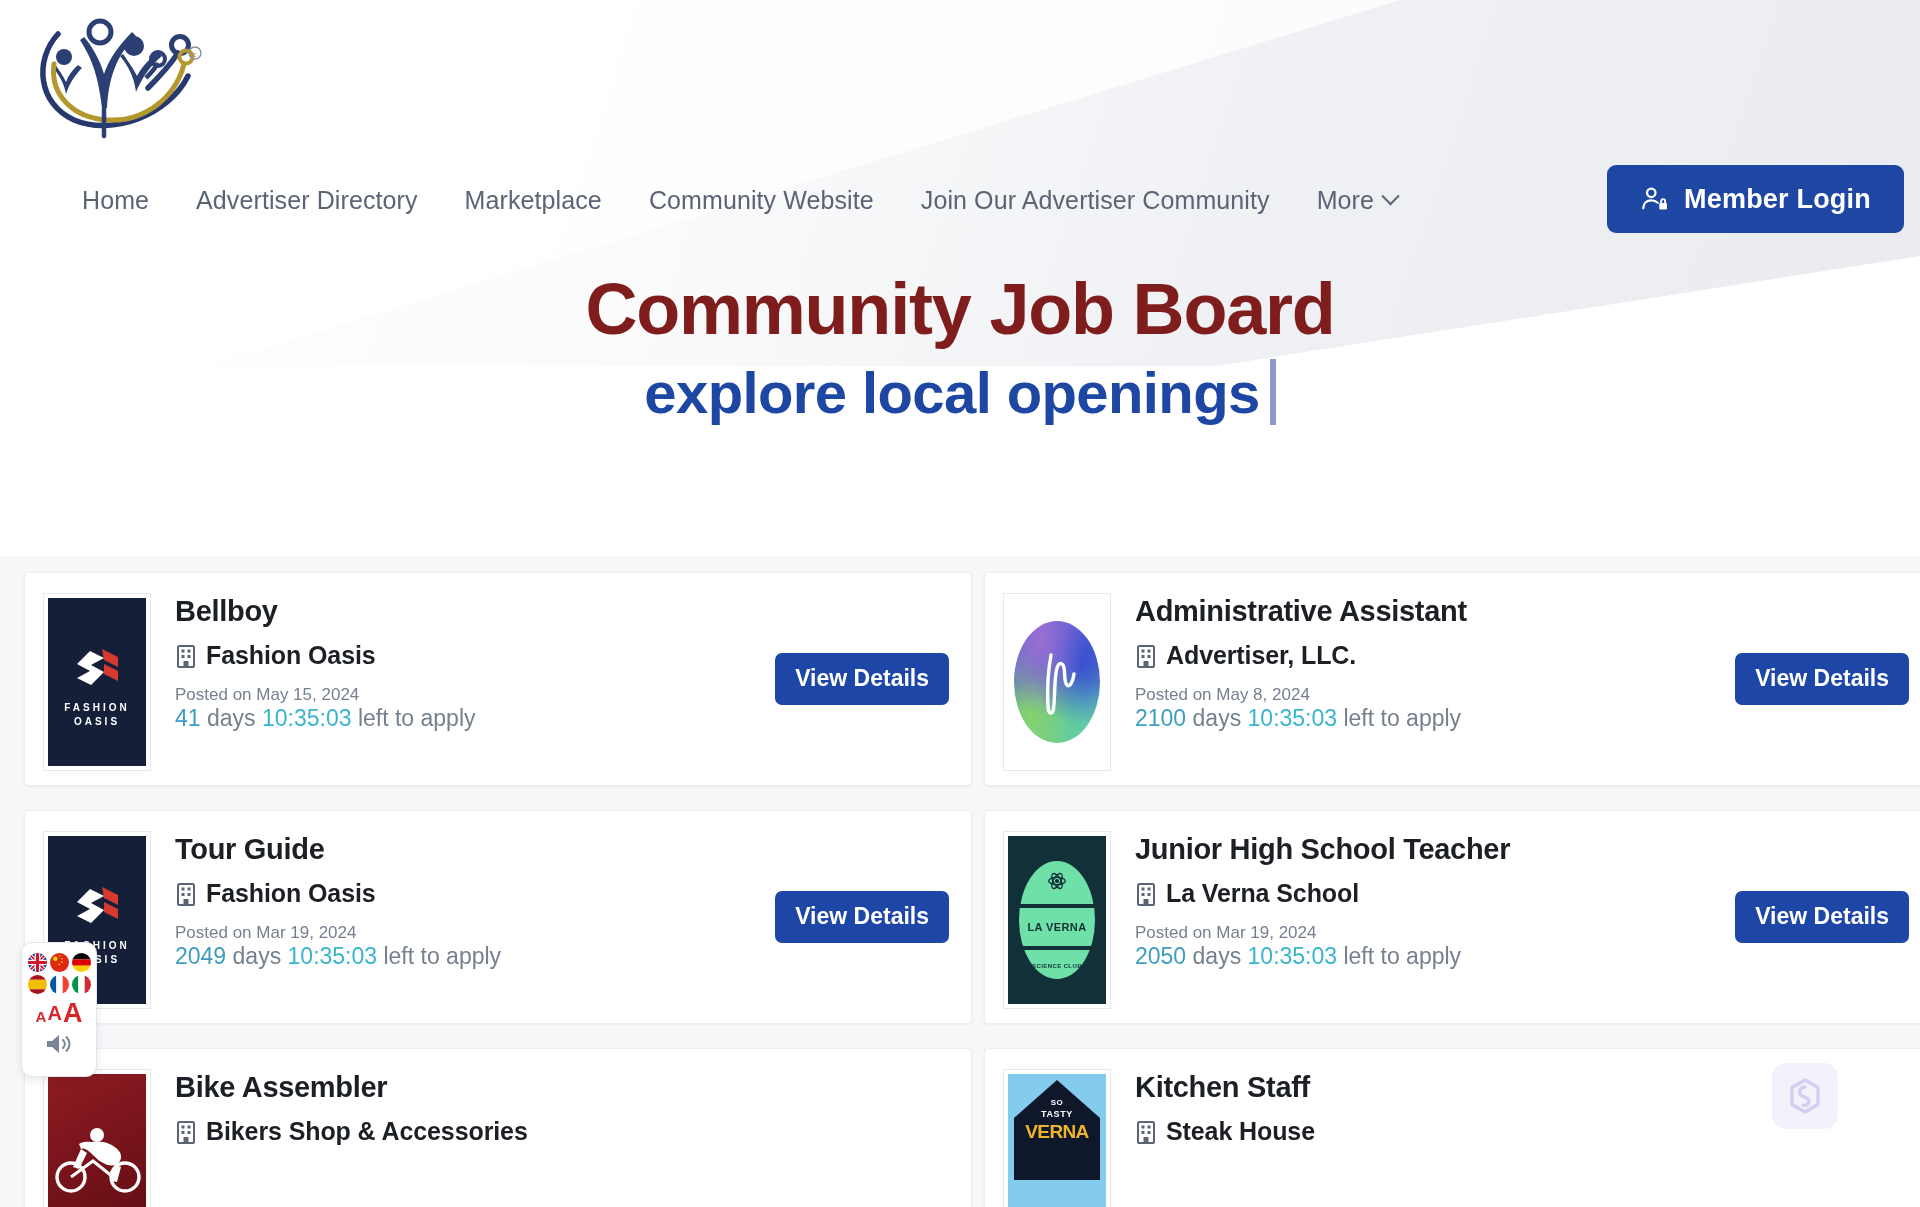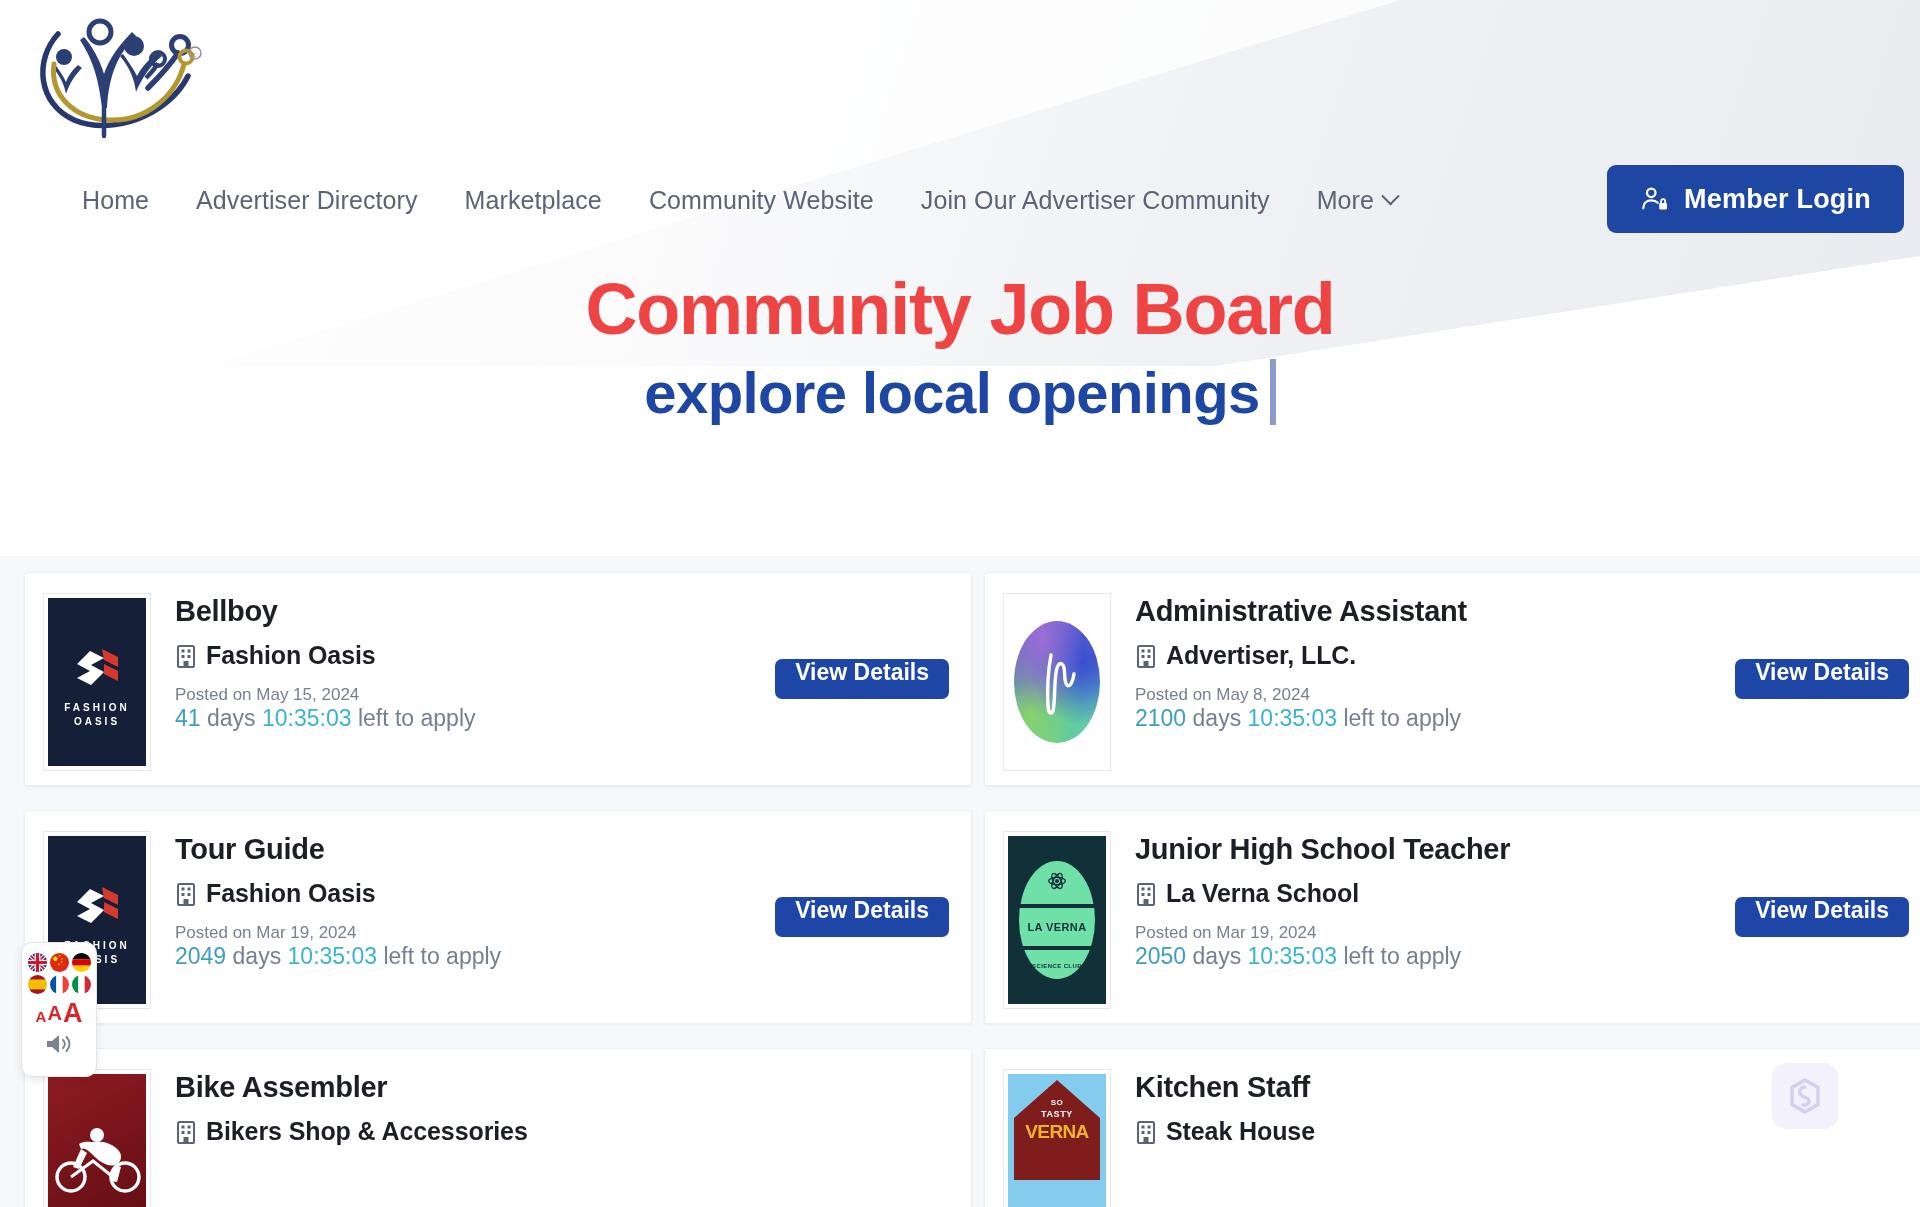--- a/index.html
+++ b/index.html
@@ -67,21 +67,21 @@
     position: absolute; right: 16px; top: 165px;
     height: 68px; width: 297px;
     background: #1e47a4; border-radius: 9px;
     display: flex; align-items: center; justify-content: center; gap: 14px;
     cursor: pointer;
   }
   .login-btn .label { color: #fff; font-size: 27px; font-weight: 700; letter-spacing: .2px; }
 
   .hero-titles { position: absolute; top: 272px; left: 0; width: 1920px; text-align: center; }
   .hero-h1 {
-    font-size: 72px; font-weight: 700; color: #ef4444;
+    font-size: 72px; font-weight: 700; color: #7f1d1d;
     letter-spacing: -1.2px; line-height: 1.04;
   }
   .hero-h2-row {
     margin-top: 12px; font-size: 58px; font-weight: 700;
     color: #1e47a4; letter-spacing: -.6px;
     display: flex; align-items: center; justify-content: center; gap: 0px;
   }
   .caret {
     display: inline-block; width: 6px; height: 66px;
     background: #8b9ccc; margin-left: 10px;
@@ -130,21 +130,21 @@
   .posted { margin-top: 15px; font-size: 17px; color: #76808e; }
   .remain { font-size: 23px; color: #76808e; }
   .remain .num { color: #3c9ec0; }
   .remain .clk { color: #39b4ce; }
 
   .details-btn {
     position: absolute; right: 22px; top: 50%; transform: translateY(-50%);
     background: #1e46a6; color: #fff;
     font-size: 23px; font-weight: 700;
     border-radius: 7px; border: none;
-    padding: 0 20px 13px 20px;
+    padding: 12px 20px 13px 20px;
     cursor: pointer; white-space: nowrap;
     font-family: "Liberation Sans", sans-serif;
   }
 
   
   .lg-fashion { background: #151f38; width:100%; height:100%;
     display:flex; flex-direction:column; align-items:center; justify-content:center; gap:3px; }
   .lg-fashion .mono { width: 58px; height: 62px; position: relative; }
   .lg-fashion .t { color:#fff; font-size:10px; letter-spacing:3px; font-weight:700; }
 
@@ -172,21 +172,21 @@
   .lg-verna .sub { color:#123038; font-size:6px; font-weight:700; letter-spacing:.4px; }
 
   .lg-bike { width:100%; height:100%;
     background: linear-gradient(150deg,#8e1b22 0%, #6d1117 70%, #5d0d12 100%);
     display:flex; align-items:center; justify-content:center; }
 
   .lg-steak { width:100%; height:100%; background:#83cced;
     display:flex; align-items:flex-start; justify-content:center; padding-top:6px; }
   .lg-steak .house { width:86px; position:relative; display:flex;
     flex-direction:column; align-items:center; }
-  .lg-steak .roofwrap { width:86px; height:100px; background:#7f1d1d;
+  .lg-steak .roofwrap { width:86px; height:100px; background:#0f172a;
     clip-path: polygon(50% 0, 100% 38%, 100% 100%, 0 100%, 0 38%);
     display:flex; flex-direction:column; align-items:center; padding-top:18px; gap:2px; }
   .lg-steak .so { color:#fff; font-size:8px; font-weight:700; letter-spacing:.5px; }
   .lg-steak .tasty { color:#fff; font-size:9px; font-weight:700; letter-spacing:.6px; }
   .lg-steak .stk { color:#f0b429; font-size:19px; font-weight:800; letter-spacing:-.6px; line-height:.95; margin-top:2px; }
 
   
   .a11y {
     position: absolute; left: 21px; top: 942px;
     width: 76px; height: 135px;

